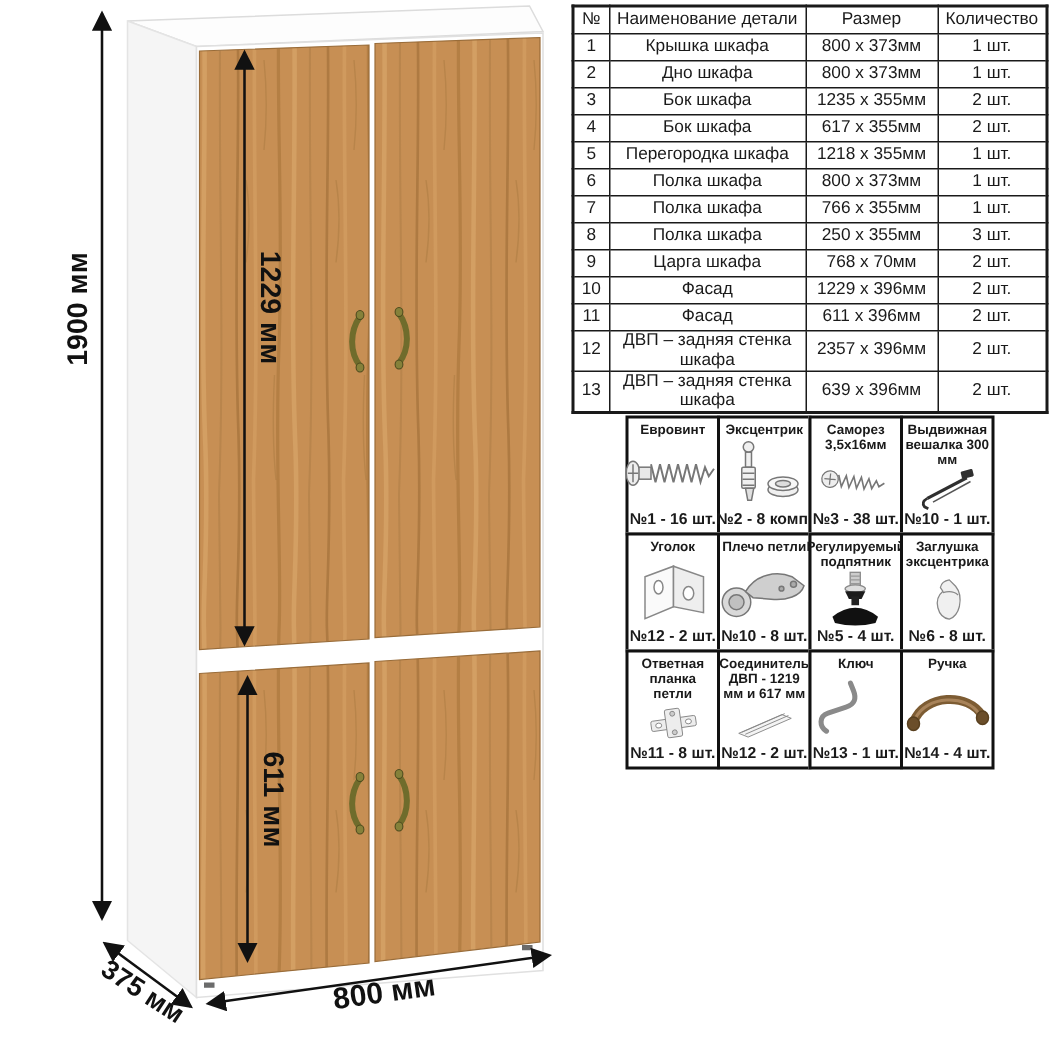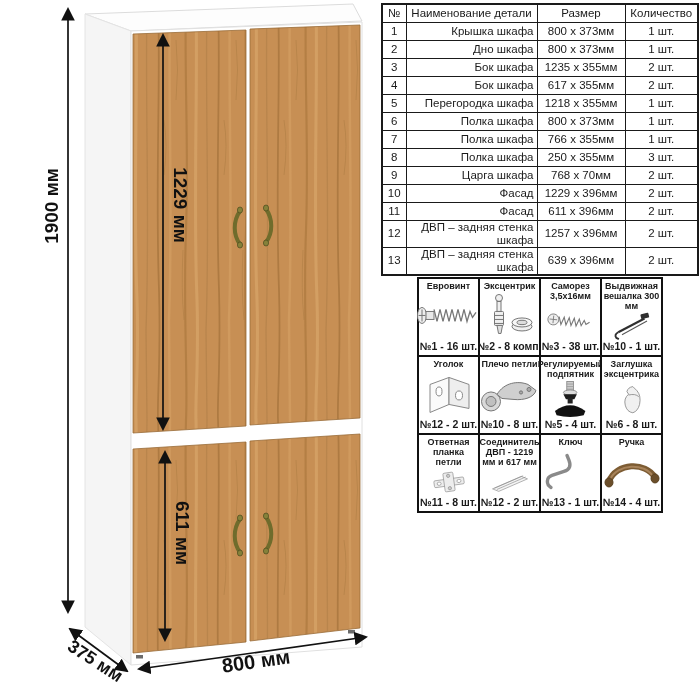--- a/index.html
+++ b/index.html
@@ -9,21 +9,21 @@
   
   .wardrobe-svg{position:absolute;left:0;top:0;}
   .dim{font-family:"Liberation Sans",sans-serif;font-weight:bold;fill:#111;}
 
   
   .parts-table{position:absolute;left:381px;top:3px;width:316px;border-collapse:collapse;
                table-layout:fixed;font-size:11.5px;background:#fff;}
   .parts-table th,.parts-table td{border:1px solid #1a1a1a;padding:0 3px;height:17px;
                line-height:1.12;text-align:center;font-weight:normal;overflow:hidden;}
   .parts-table{border:2px solid #1a1a1a;}
-  .parts-table td.al{text-align:right;}
+  .parts-table td.al{text-align:center;}
 
   
   .hw-grid{position:absolute;left:417px;top:277px;width:246px;display:flex;flex-wrap:wrap;align-content:flex-start;}
   .hw-cell{box-sizing:border-box;width:63px;height:80px;border:2px solid #111;background:#fff;
            margin:0 -2px -2px 0;display:flex;flex-direction:column;align-items:center;
            justify-content:space-between;padding:2px 1px;}
   .hw-name{font-size:9px;font-weight:bold;text-align:center;line-height:1.12;}
   .hw-icon-svg{flex:1 1 auto;width:72px;min-height:0;}
   .hw-count{font-size:10.5px;font-weight:bold;text-align:center;margin-bottom:1px;white-space:nowrap;}
   .defs-svg{position:absolute;width:0;height:0;overflow:hidden;}
@@ -204,21 +204,21 @@
         <tr>
           <td>11</td>
           <td class="al">Фасад</td>
           <td>611 x 396мм</td>
           <td>2 шт.</td>
         </tr>
 
         <tr>
           <td>12</td>
           <td class="al">ДВП – задняя стенка шкафа</td>
-          <td>1257 x 396мм</td>
+          <td>2357 x 396мм</td>
           <td>2 шт.</td>
         </tr>
 
         <tr>
           <td>13</td>
           <td class="al">ДВП – задняя стенка шкафа</td>
           <td>639 x 396мм</td>
           <td>2 шт.</td>
         </tr>
       </tbody>

